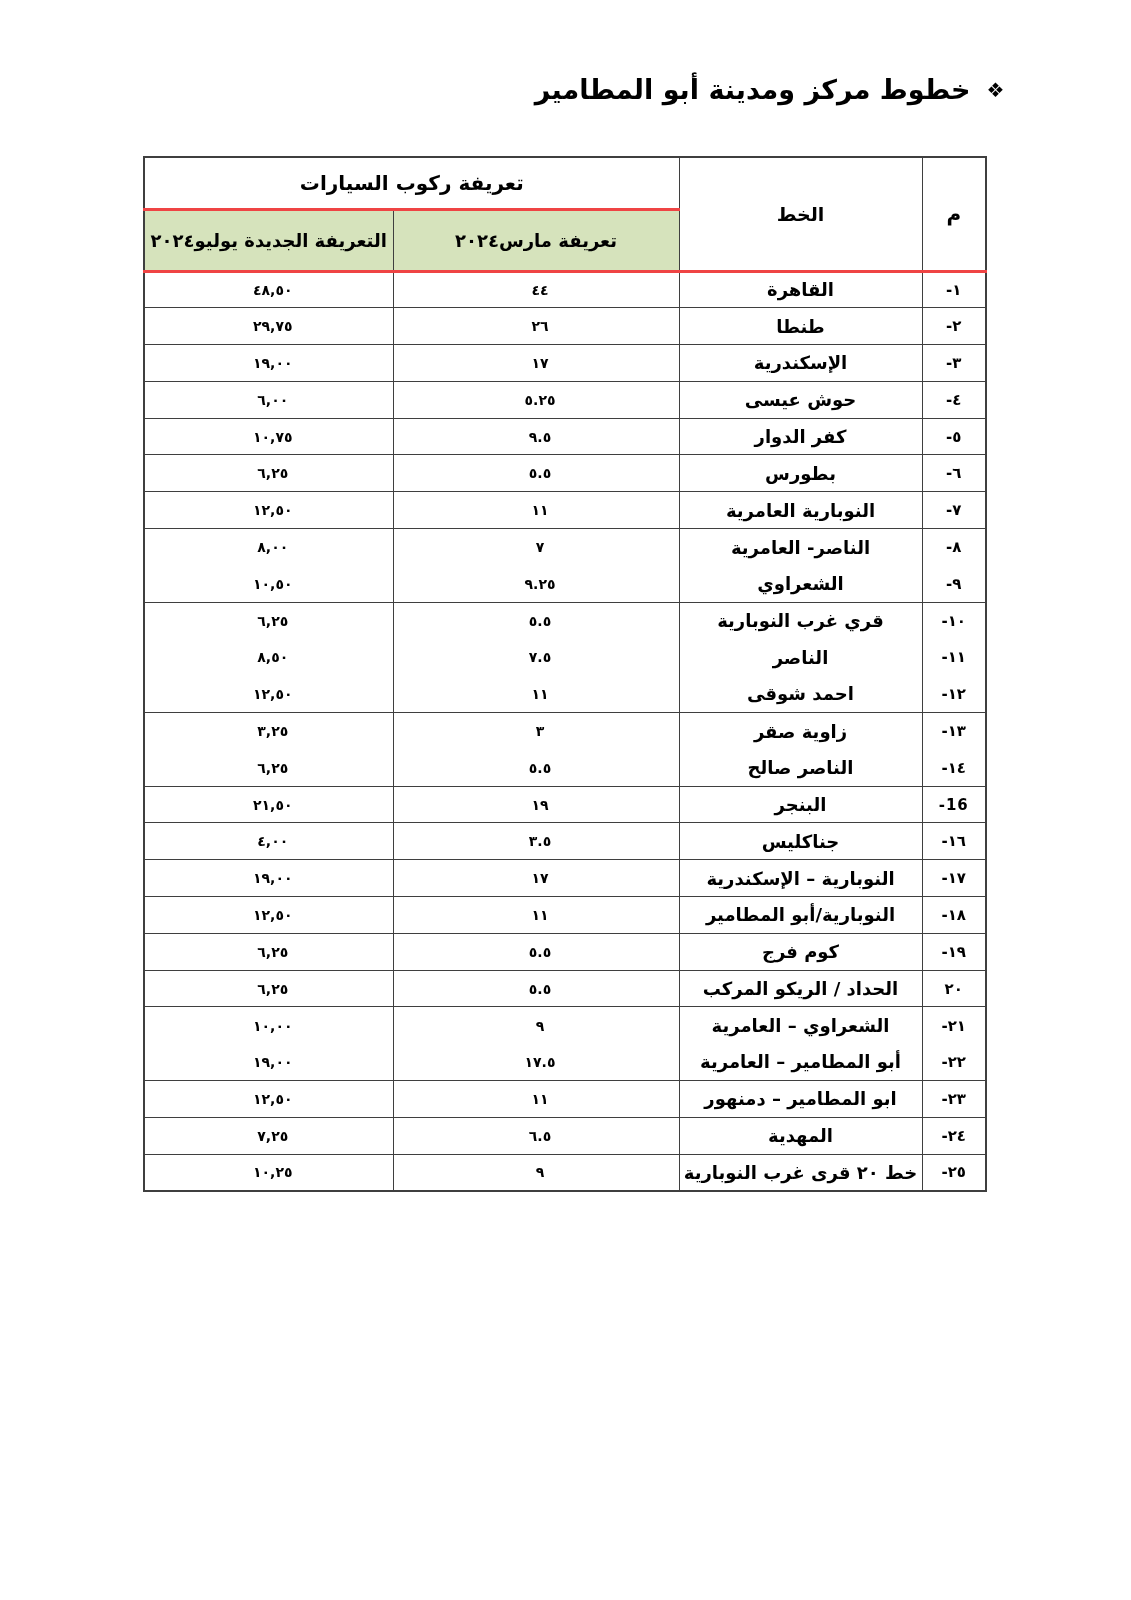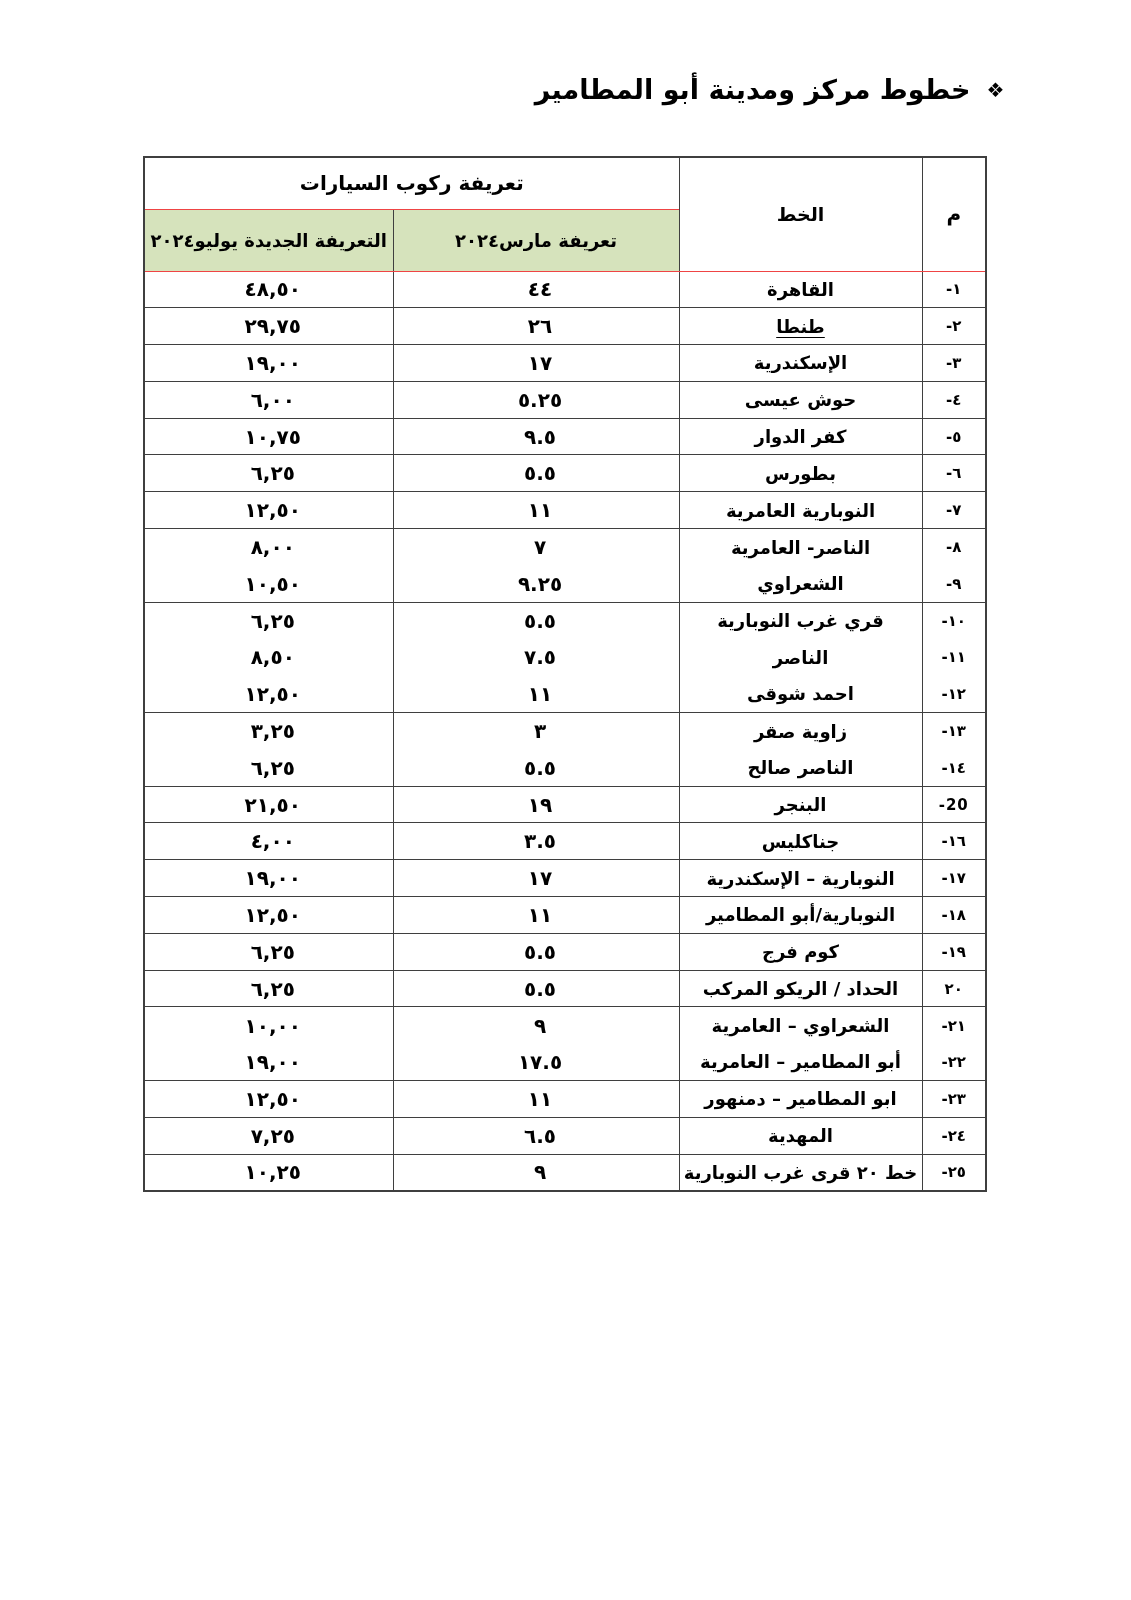--- a/index.html
+++ b/index.html
@@ -34,34 +34,34 @@
   }
   th,td{
     border-right:1px solid #3f3f3f;
     border-left:1px solid #3f3f3f;
     text-align:center;
     vertical-align:middle;
     font-weight:bold;
     padding:0 4px;
     overflow:hidden;
   }
-  thead th{border-bottom:1px solid #ef4444;background:#fff;}
+  thead th{border-bottom:3px solid #ef4444;background:#fff;}
   thead tr.h1{height:52px;}
   thead tr.h2{height:62px;}
   .hdr-num{font-size:20px;}
   .hdr-line{font-size:19px;margin-left:28px;}
   .hdr-group{font-size:20px;}
   thead th.green{font-size:18px;text-align:center;}
   tbody tr{height:36.8px;}
   tbody td{border-bottom:1px solid #3f3f3f;}
   tbody tr.no-sep td{border-bottom:none;}
   td.c-num{font-size:15px;letter-spacing:1px;}
   td.c-line{font-size:18px;}
-  td.c-march,td.c-new{font-size:20px;letter-spacing:1px;padding-left:12px;}
-  .u{text-decoration:underline;text-underline-offset:4px;}
+  td.c-march,td.c-new{font-size:14px;letter-spacing:1px;padding-left:12px;}
+  .u{text-underline-offset:4px;}
 </style>
 </head>
 <body>
 
 <div class="doc-title">
   <span class="bullet">❖</span>
   <span>خطوط مركز ومدينة أبو المطامير</span>
 </div>
 
 <table class="tariff">
@@ -161,21 +161,21 @@
     <td class="c-march">٣</td>
     <td class="c-new">٣,٢٥</td>
   </tr>
       <tr>
     <td class="c-num">١٤-</td>
     <td class="c-line">الناصر صالح</td>
     <td class="c-march">٥.٥</td>
     <td class="c-new">٦,٢٥</td>
   </tr>
       <tr>
-    <td class="c-num">20-</td>
+    <td class="c-num">16-</td>
     <td class="c-line">البنجر</td>
     <td class="c-march">١٩</td>
     <td class="c-new">٢١,٥٠</td>
   </tr>
       <tr>
     <td class="c-num">١٦-</td>
     <td class="c-line">جناكليس</td>
     <td class="c-march">٣.٥</td>
     <td class="c-new">٤,٠٠</td>
   </tr>

